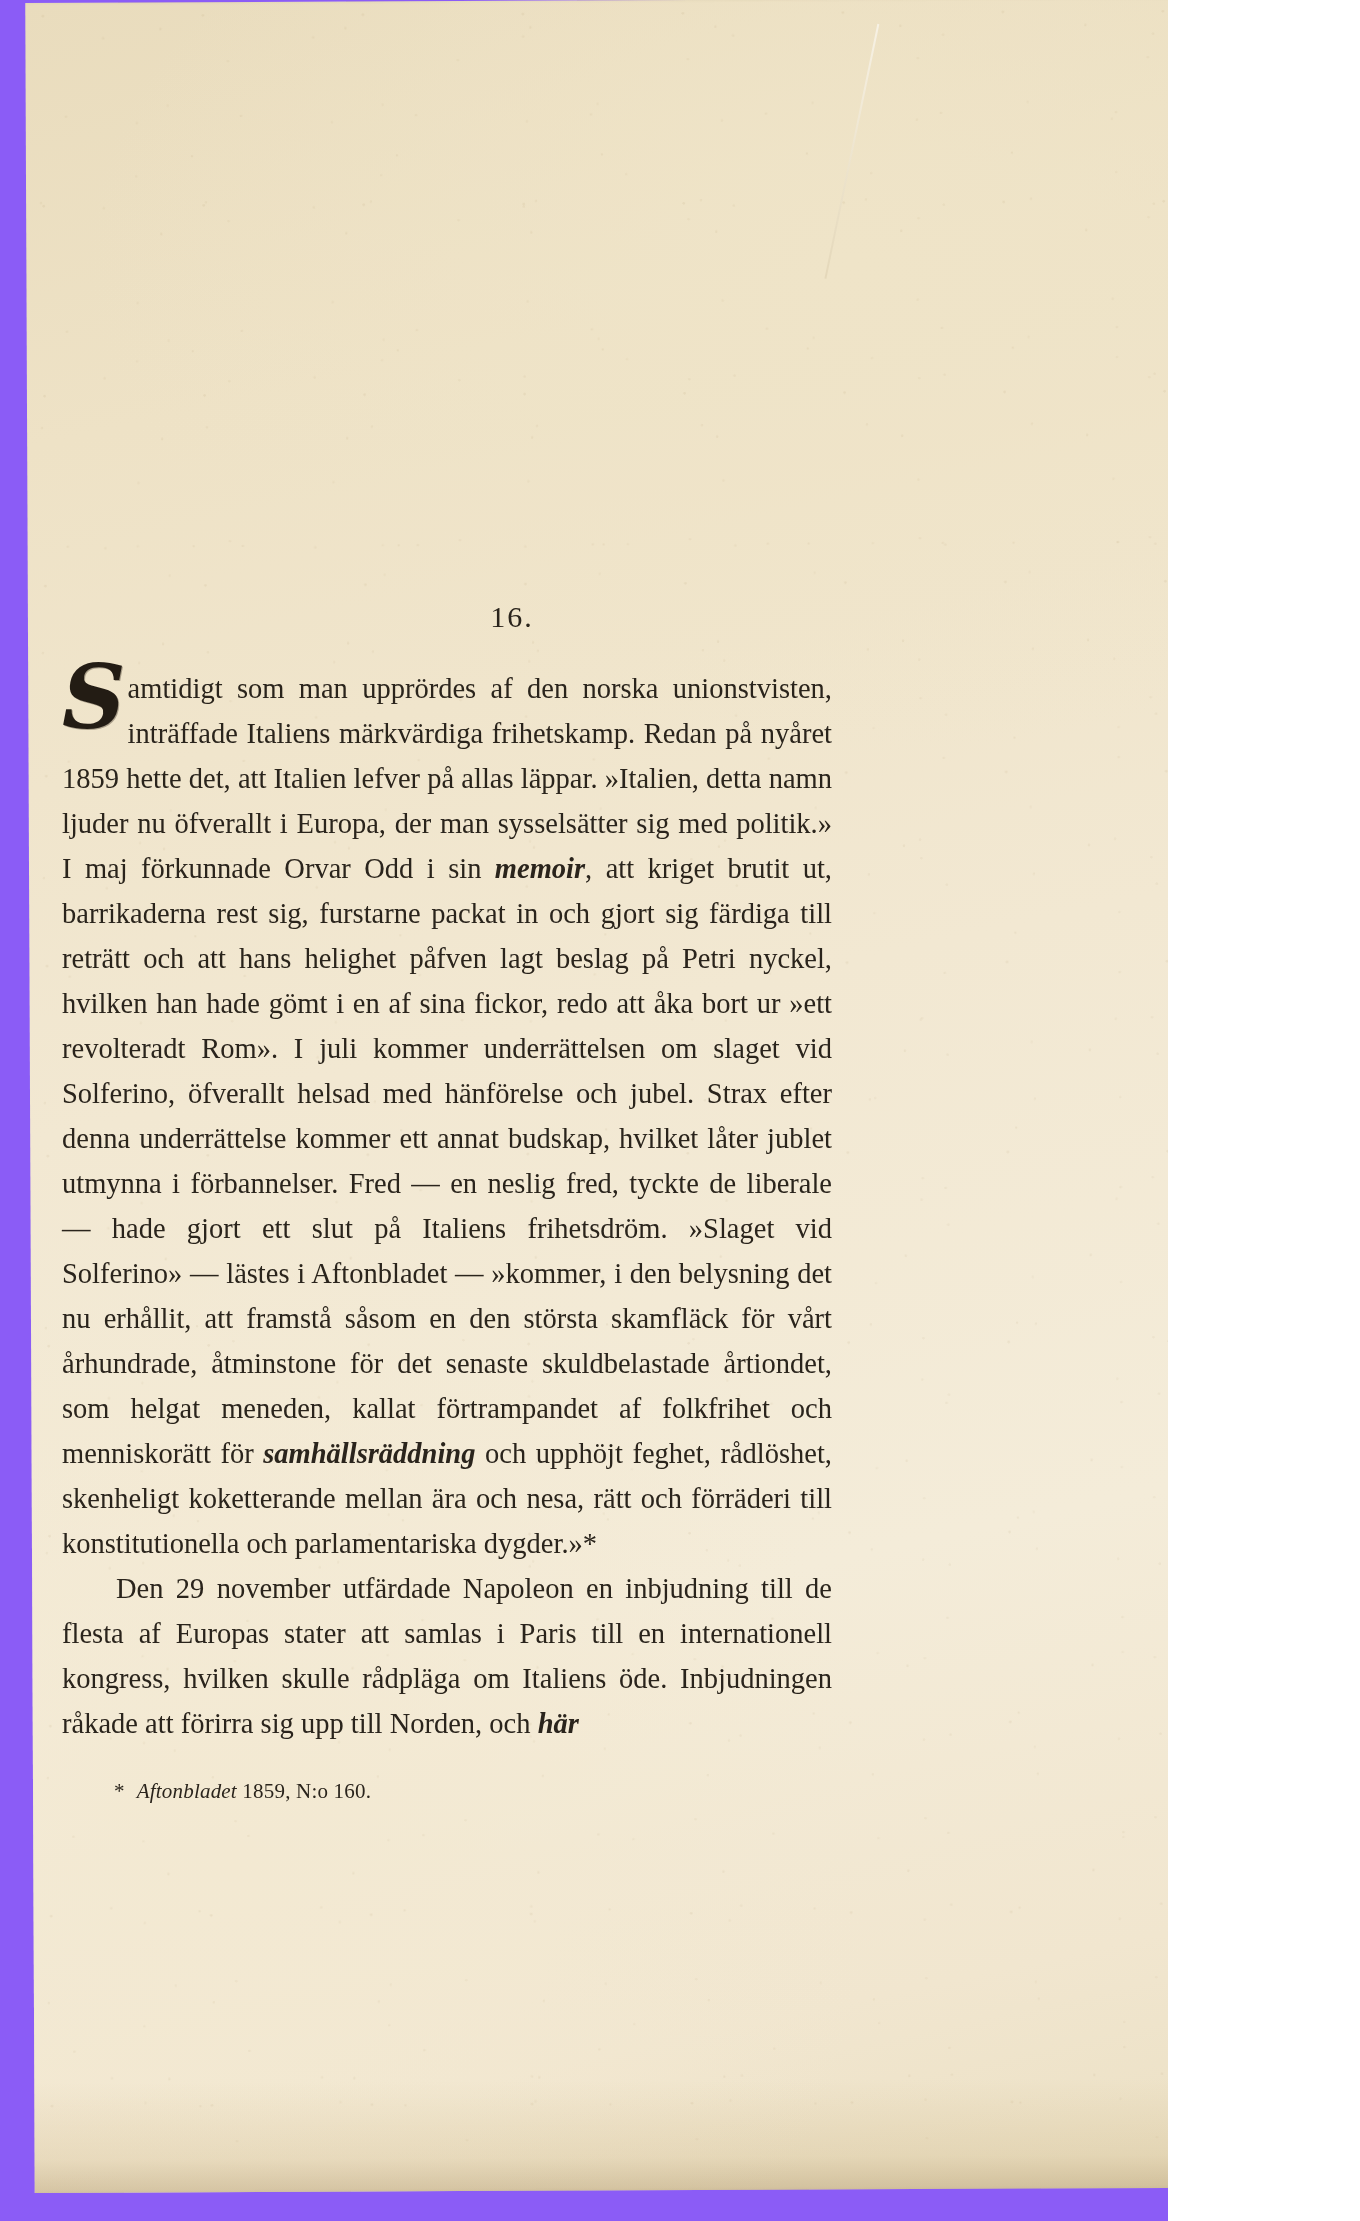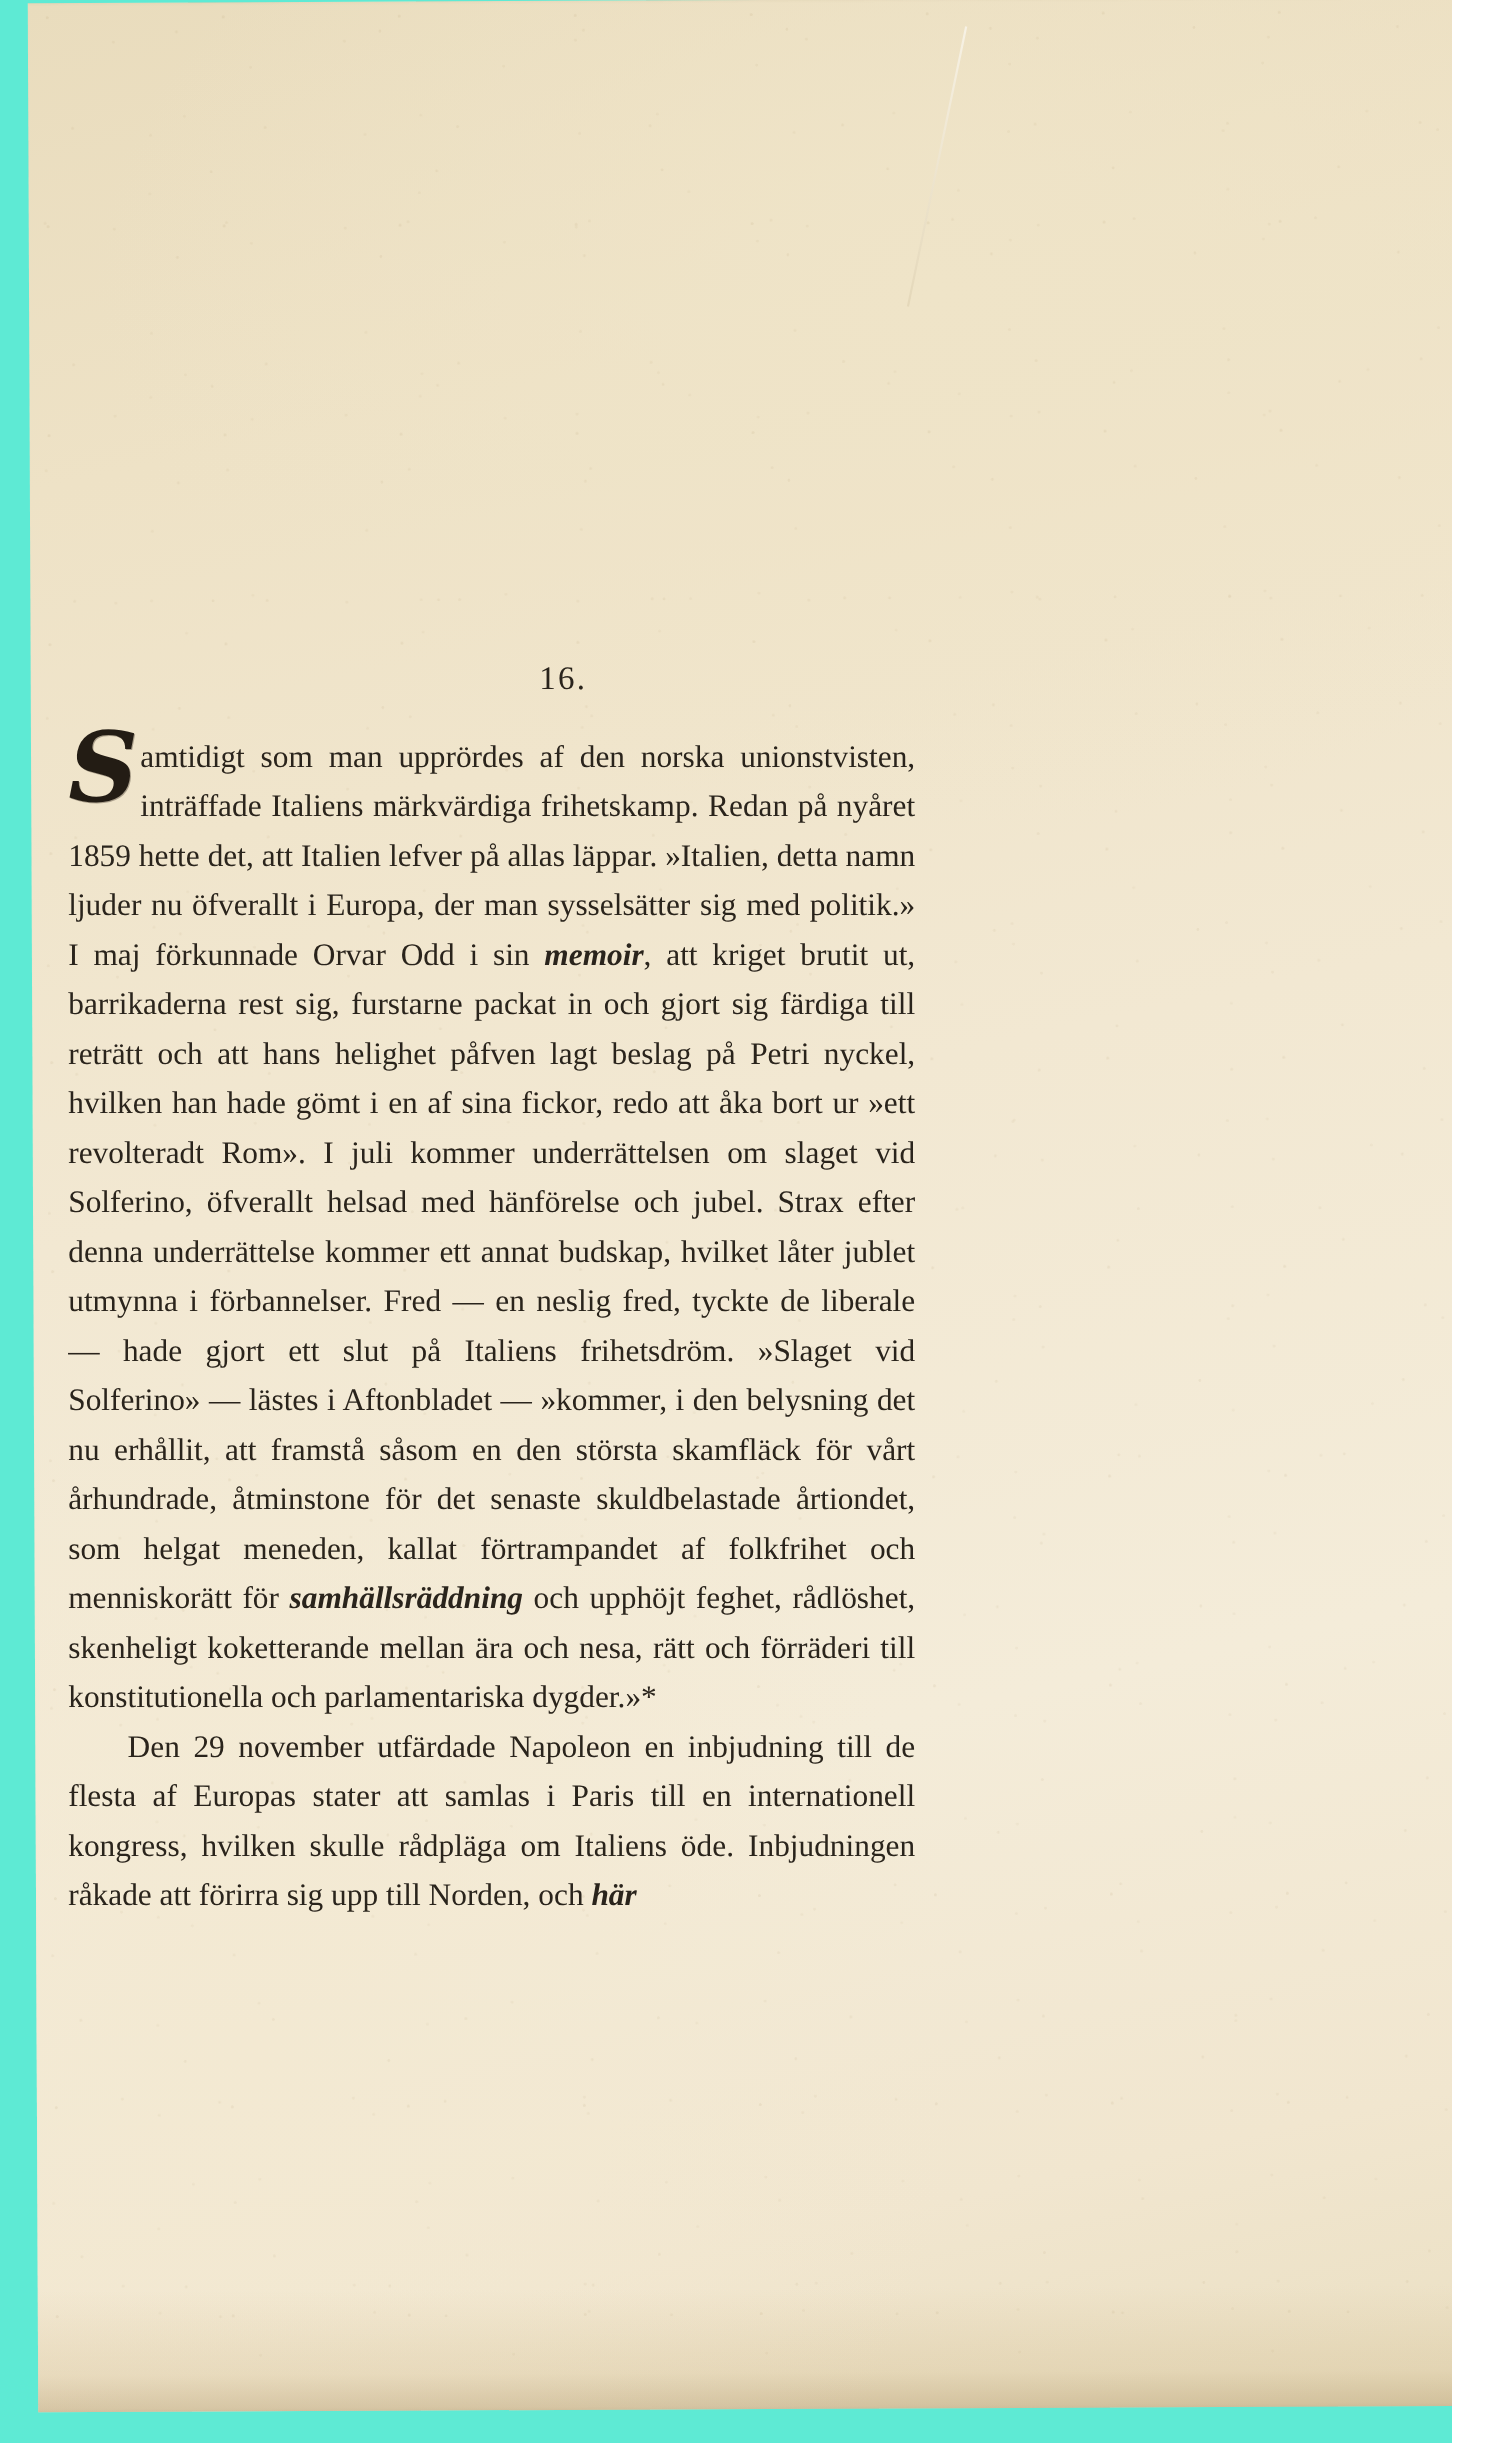--- a/index.html
+++ b/index.html
@@ -4,24 +4,24 @@
 <title>Scanned book page</title>
 <style>
   html, body {
     margin: 0;
     padding: 0;
     background: #ffffff;
   }
 
   #page {
     position: relative;
-    width: 1320px;
+    width: 1168px;
     height: 2221px;
     overflow: hidden;
-    background: #5eead4;
+    background: #8b5cf6;
     font-family: "Liberation Serif", "DejaVu Serif", serif;
   }
 
   
   #paper {
     position: absolute;
     left: 30px;
     top: 0px;
     width: 1330px;
     height: 2190px;
@@ -171,16 +171,19 @@
 
 
     <p class="opening">
       <span class="dropcap">S</span><span>amtidigt som man upprördes af den norska unionstvisten, inträffade Italiens märkvärdiga frihetskamp. Redan på nyåret 1859 hette det, att Italien lefver på allas läppar. »Italien, detta namn ljuder nu öfverallt i Europa, der man sysselsätter sig med politik.» I maj förkunnade Orvar Odd i sin </span><em>memoir</em><span>, att kriget brutit ut, barrikaderna rest sig, furstarne packat in och gjort sig färdiga till reträtt och att hans helighet påfven lagt beslag på Petri nyckel, hvilken han hade gömt i en af sina fickor, redo att åka bort ur »ett revolteradt Rom». I juli kommer underrättelsen om slaget vid Solferino, öfverallt helsad med hänförelse och jubel. Strax efter denna underrättelse kommer ett annat budskap, hvilket låter jublet utmynna i förbannelser. Fred — en neslig fred, tyckte de liberale — hade gjort ett slut på Italiens frihetsdröm. »Slaget vid Solferino» — lästes i Aftonbladet — »kommer, i den belysning det nu erhållit, att framstå såsom en den största skamfläck för vårt århundrade, åtminstone för det senaste skuldbelastade årtiondet, som helgat meneden, kallat förtrampandet af folkfrihet och menniskorätt för </span><em>samhällsräddning</em><span> och upphöjt feghet, rådlöshet, skenheligt koketterande mellan ära och nesa, rätt och förräderi till konstitutionella och parlamentariska dygder.»</span><span>*</span>
     </p>
 
     <p class="body-par"><span>Den 29 november utfärdade Napoleon en inbjudning till de flesta af Europas stater att samlas i Paris till en internationell kongress, hvilken skulle rådpläga om Italiens öde. Inbjudningen råkade att förirra sig upp till Norden, och </span><em>här</em></p>
 
     <div class="footnote-rule"></div>
 
+    <p class="footnote">
+      <span class="star">*</span><span class="src">Aftonbladet</span> <span>1859, N:o 160.</span>
+    </p>
 
   </div>
 
 </div>
 
 </body></html>

